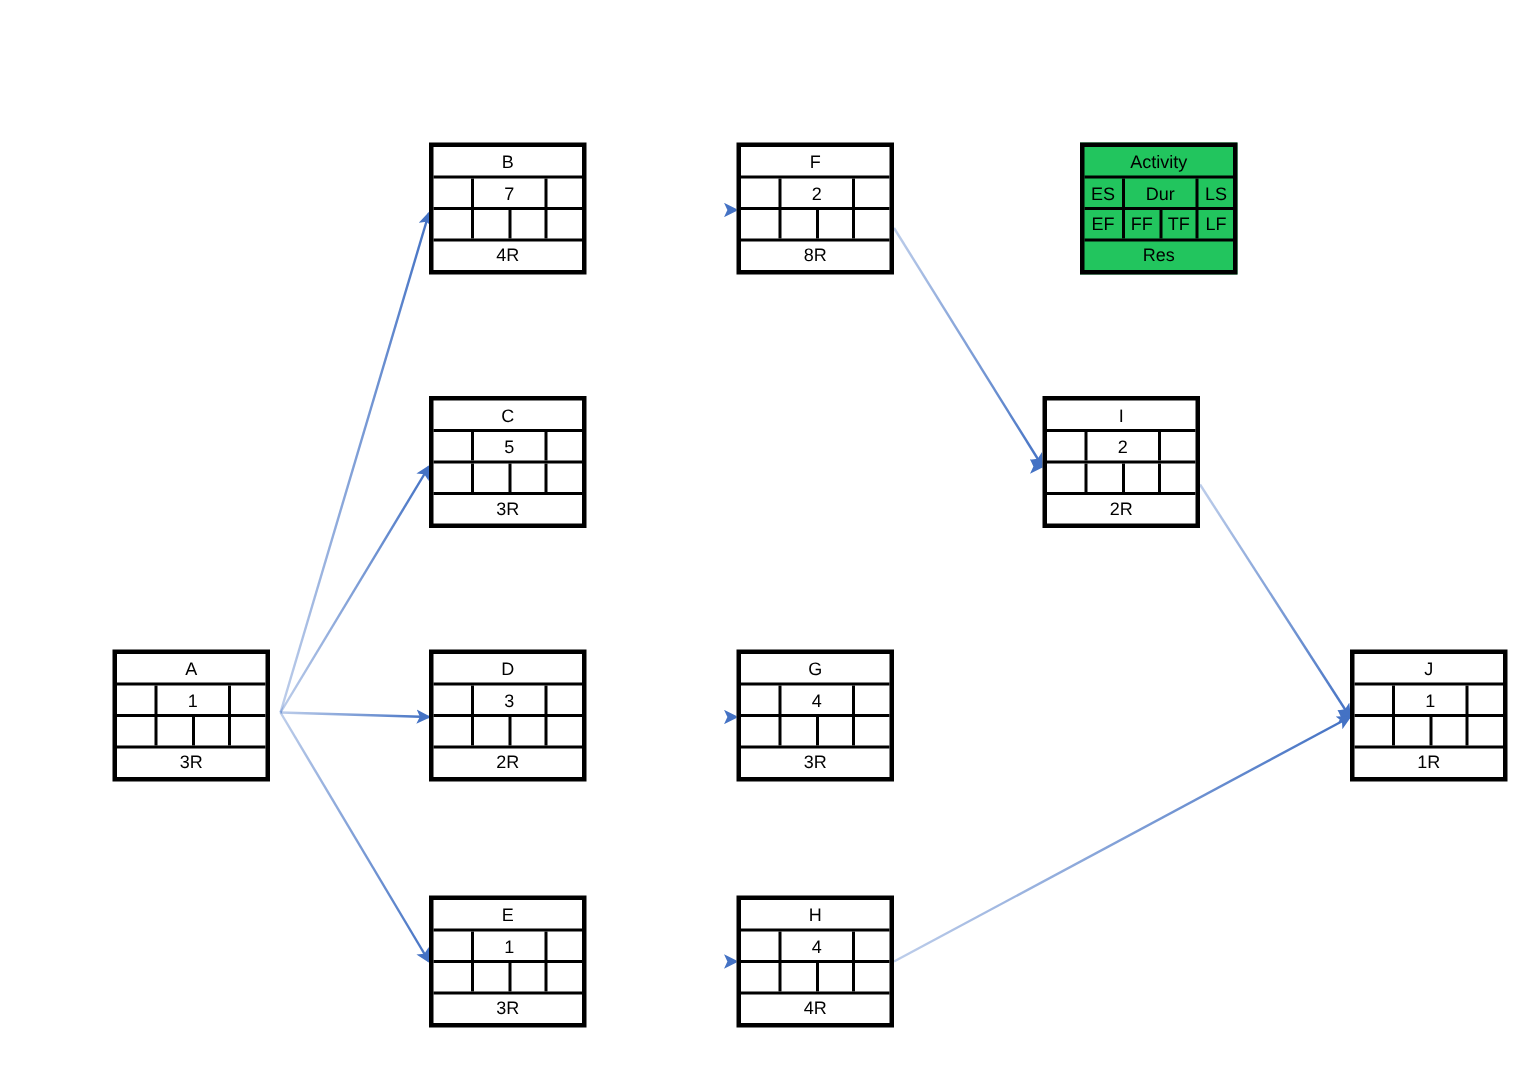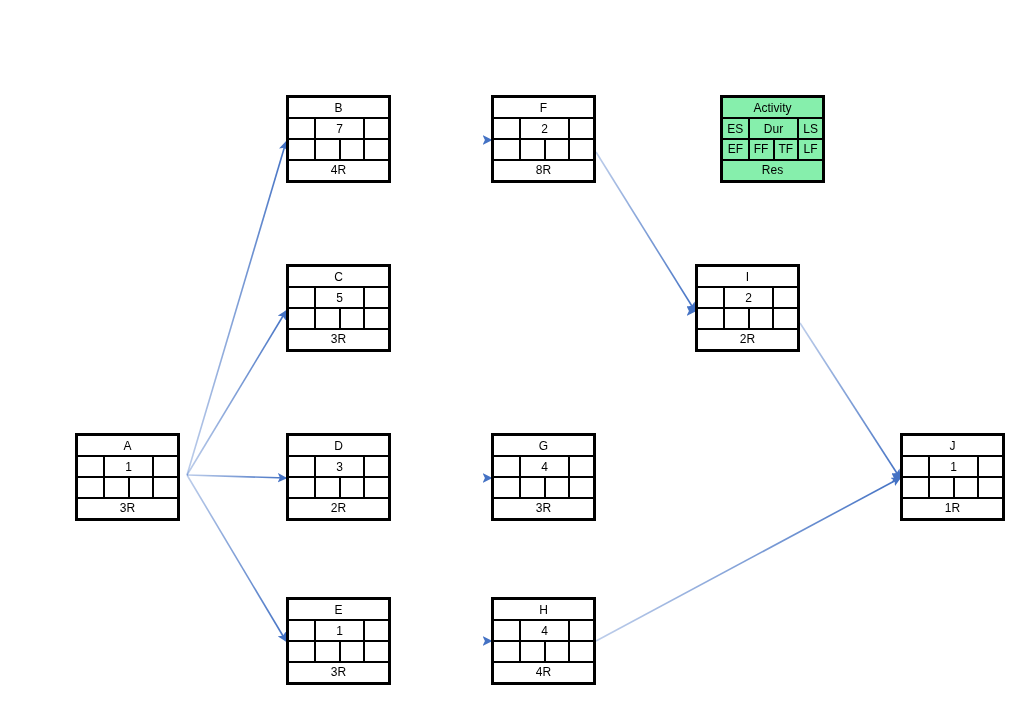--- a/index.html
+++ b/index.html
@@ -66,21 +66,21 @@
   .c-full   { flex: 1 1 100%; }
   .c-q      { flex: 1 1 25%; }
   .c-half   { flex: 1 1 50%; }
   
   .legend {
     position: absolute;
     width: 105px;
     height: 88px;
     border: 3px solid #000000;
     box-sizing: border-box;
-    background: #86efac;
+    background: #22c55e;
     display: flex;
     flex-direction: column;
   }
   .legend .node-row.r-title,
   .legend .node-row.r-res {
     flex: 1.05 1 0;
   }
 </style>
 </head>
 <body>

